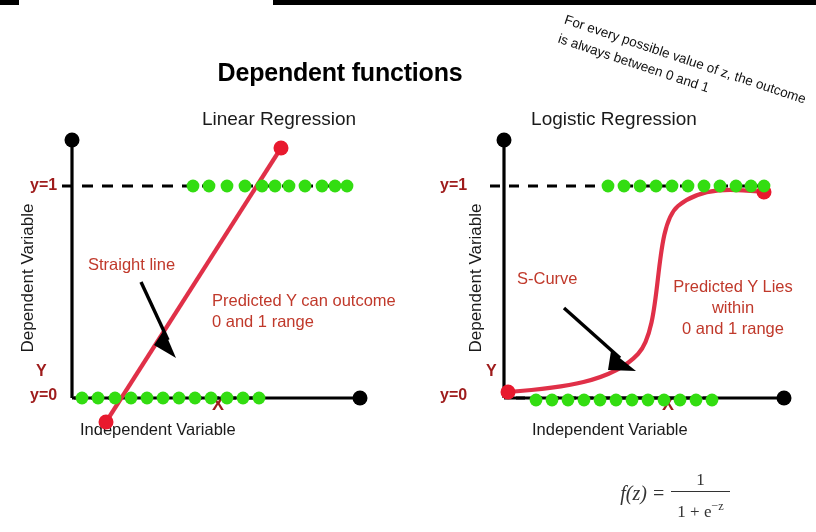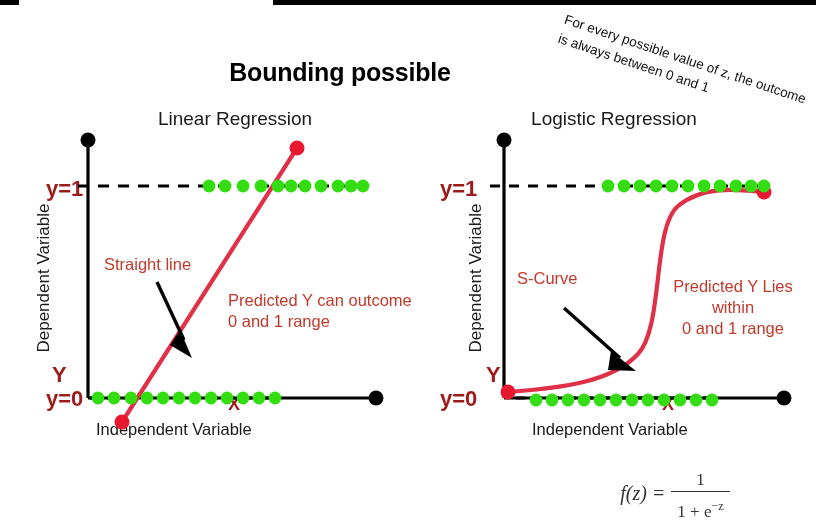--- a/index.html
+++ b/index.html
@@ -42,21 +42,21 @@
     left: 568px;
     width: 260px;
     font-size: 13.5px;
     line-height: 1.45;
     color: #111;
     transform: rotate(18.5deg);
     transform-origin: 0 0;
   }
 
   .panel { position: absolute; top: 108px; height: 350px; }
-  #panel-linear   { left: 16px;   width: 410px; }
+  #panel-linear   { left: 0px;   width: 410px; padding-left: 40px; }
   #panel-logistic { left: 412px; width: 404px; }
 
   .chart-title {
     position: absolute;
     top: 0;
     width: 100%;
     text-align: center;
     font-size: 19px;
     color: #1a1a1a;
   }
@@ -69,21 +69,21 @@
     color: #1a1a1a;
     white-space: nowrap;
     transform: rotate(-90deg);
     transform-origin: 50% 50%;
   }
   #panel-linear   .ylabel { left: -62px; top: 160px; width: 180px; text-align: center; }
   #panel-logistic .ylabel { left: -26px; top: 160px; width: 180px; text-align: center; }
 
   .axis-y-tag {
     position: absolute;
-    font-size: 22px;
+    font-size: 16px;
     font-weight: bold;
     color: #9e1b1b;
   }
   .axis-x-tag {
     position: absolute;
     font-size: 18px;
     font-weight: bold;
     color: #9e1b1b;
   }
   .xlabel {
@@ -122,21 +122,21 @@
   .frac .num { display: block; padding: 0 6px 1px; font-size: 17px; }
   .frac .den { display: block; border-top: 1.4px solid #333; padding: 7px 6px 0; font-size: 17px; }
   sup { font-size: 0.72em; }
 </style>
 </head>
 <body>
 
 <div class="topbar" id="topbar-left"></div>
 <div class="topbar" id="topbar-right"></div>
 
-<div id="page-title">Bounding possible</div>
+<div id="page-title">Dependent functions</div>
 
 <div id="rotated-note">For every possible value of z, the outcome is always between 0 and 1</div>
 
 <div class="panel" id="panel-linear">
 
   <div class="chart-title">Linear Regression</div>
 
   <div class="ylabel">Dependent Variable</div>
   <div class="axis-y-tag" style="left:36px; top:254px;">Y</div>
 

